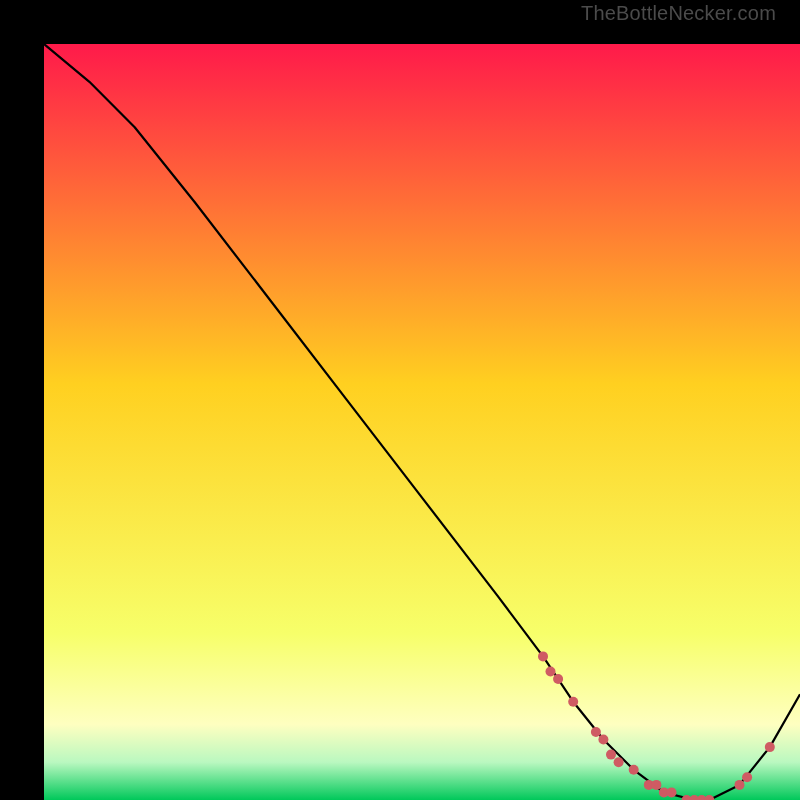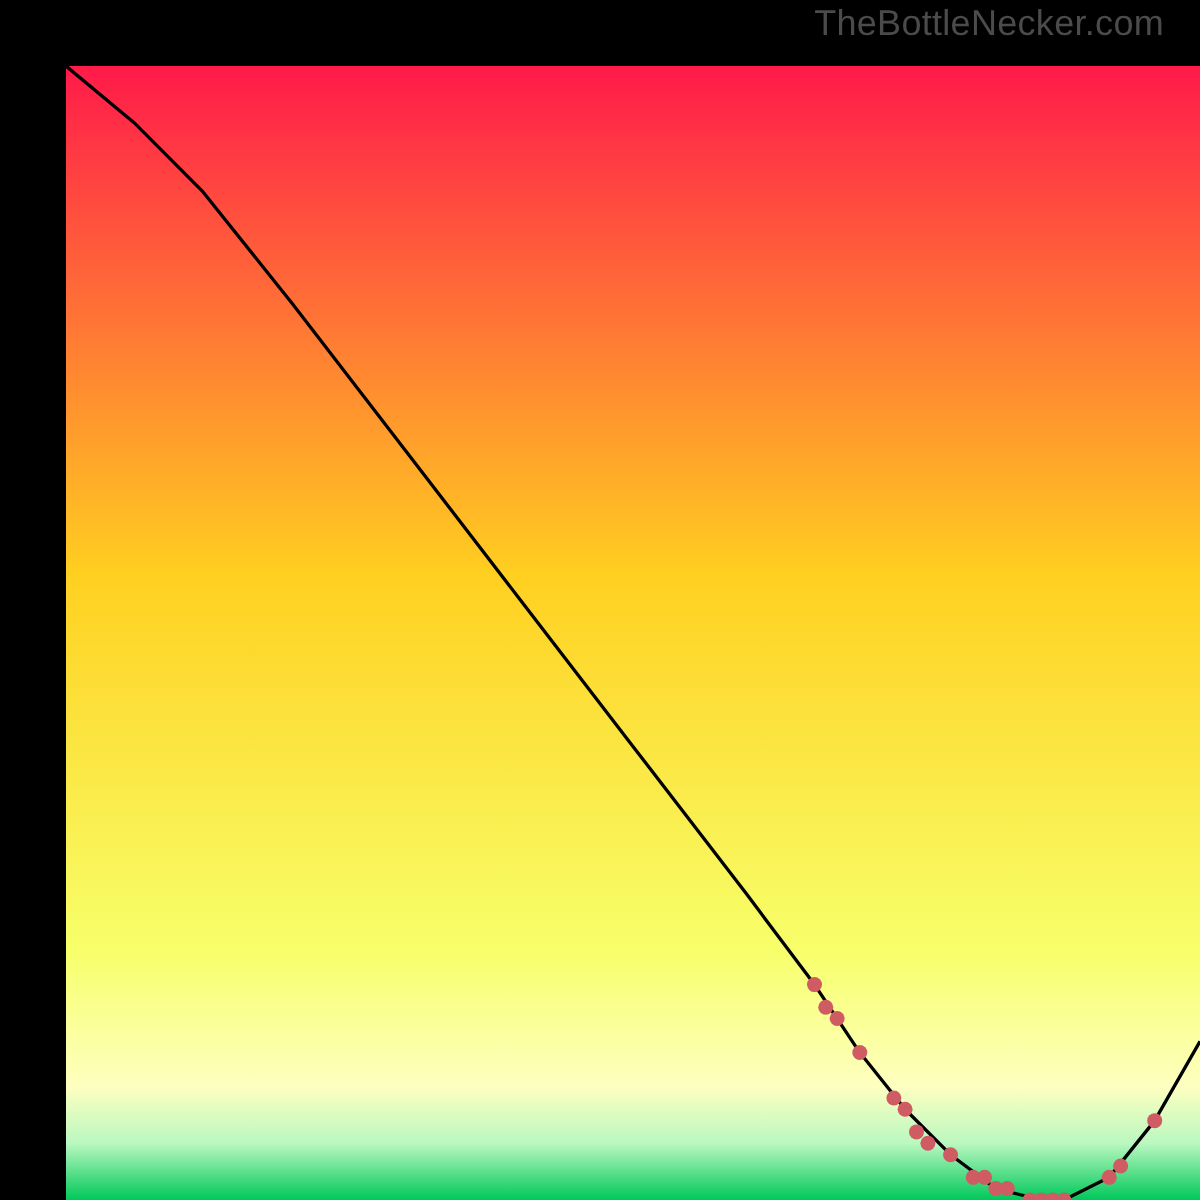--- a/index.html
+++ b/index.html
@@ -24,21 +24,21 @@
     left: 22px;
     top: 22px;
     width: 756px;
     height: 756px;
   }
   .watermark {
     position: absolute;
     top: 2px;
     right: 24px;
     color: #4b4b4b;
-    font-size: 24px;
+    font-size: 20px;
     font-weight: 500;
     letter-spacing: 0.2px;
     font-family: Arial, Helvetica, sans-serif;
     margin-left: 24px;
   }
 </style>
 </head>
 <body>
 
 <div class="frame">

